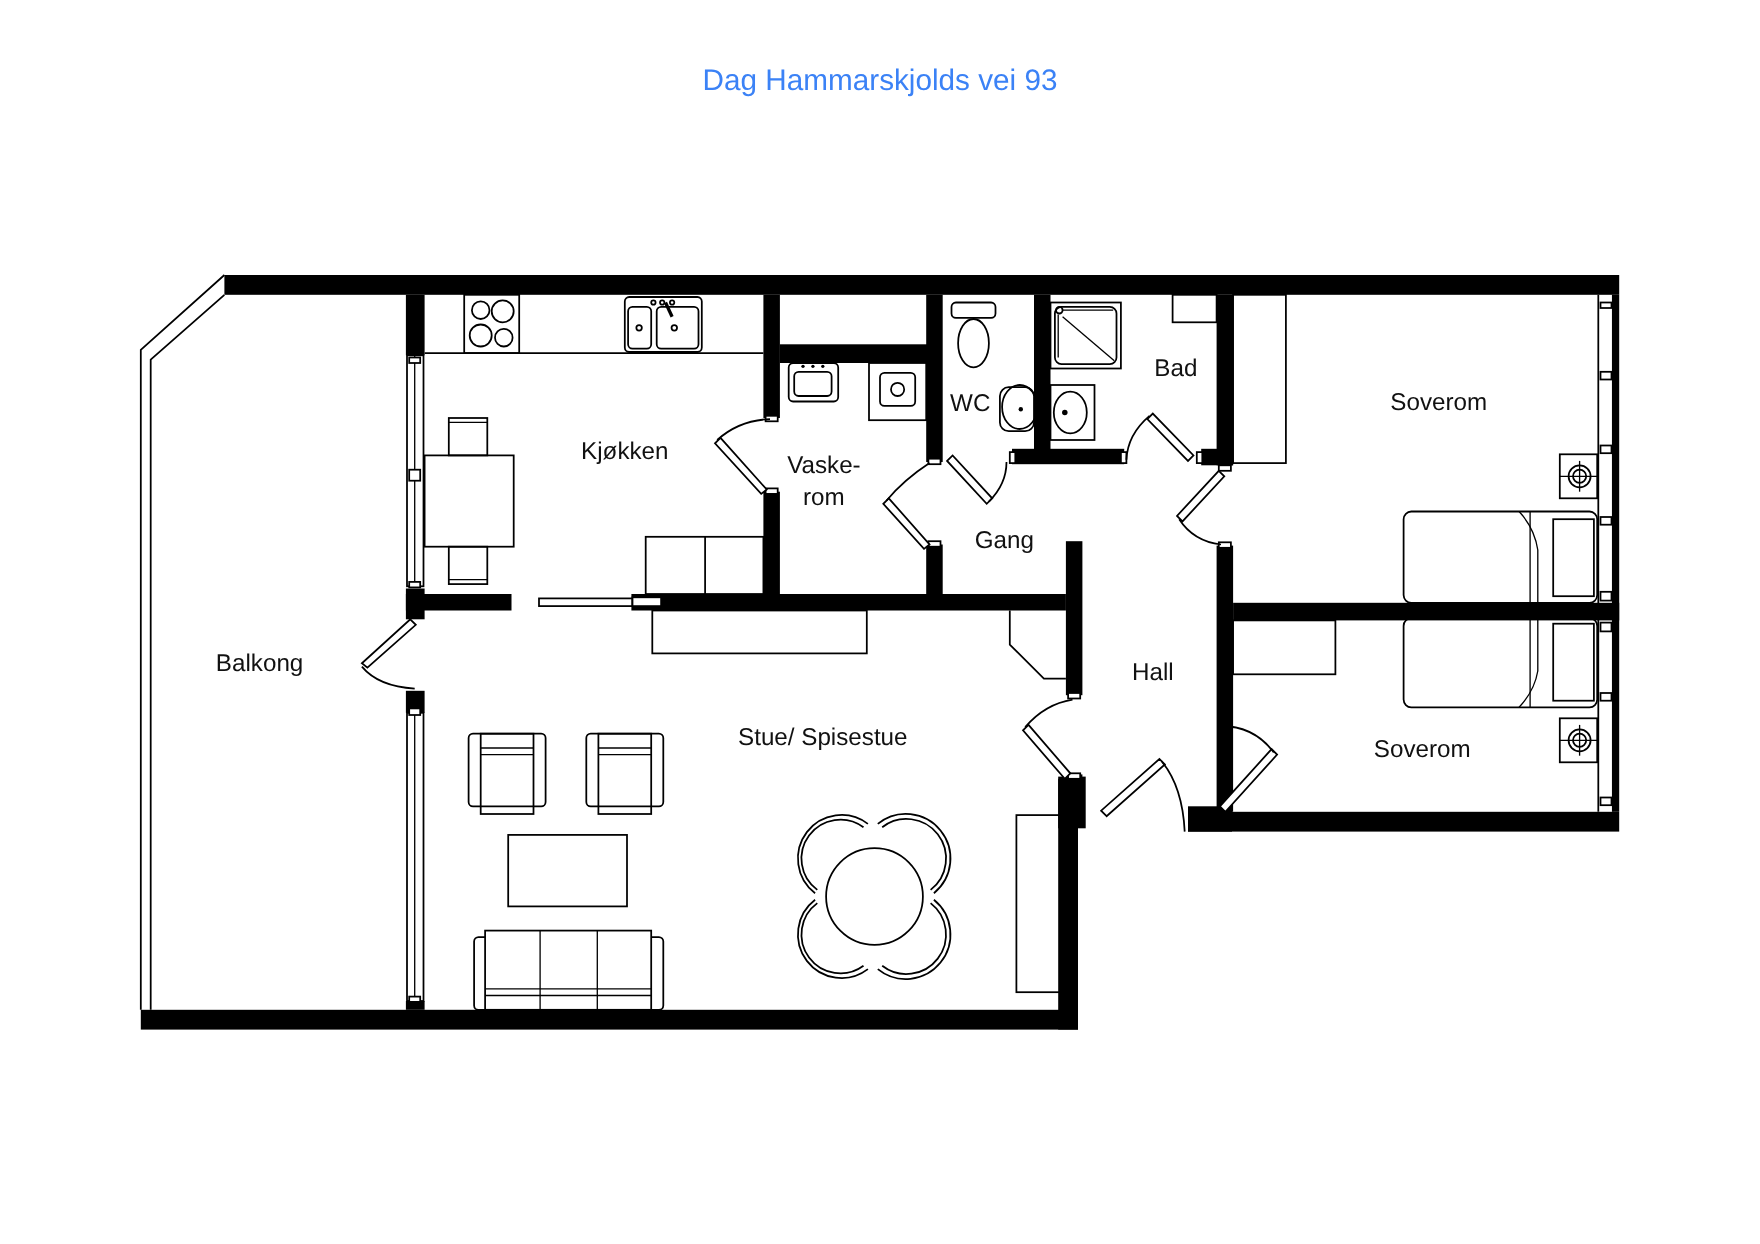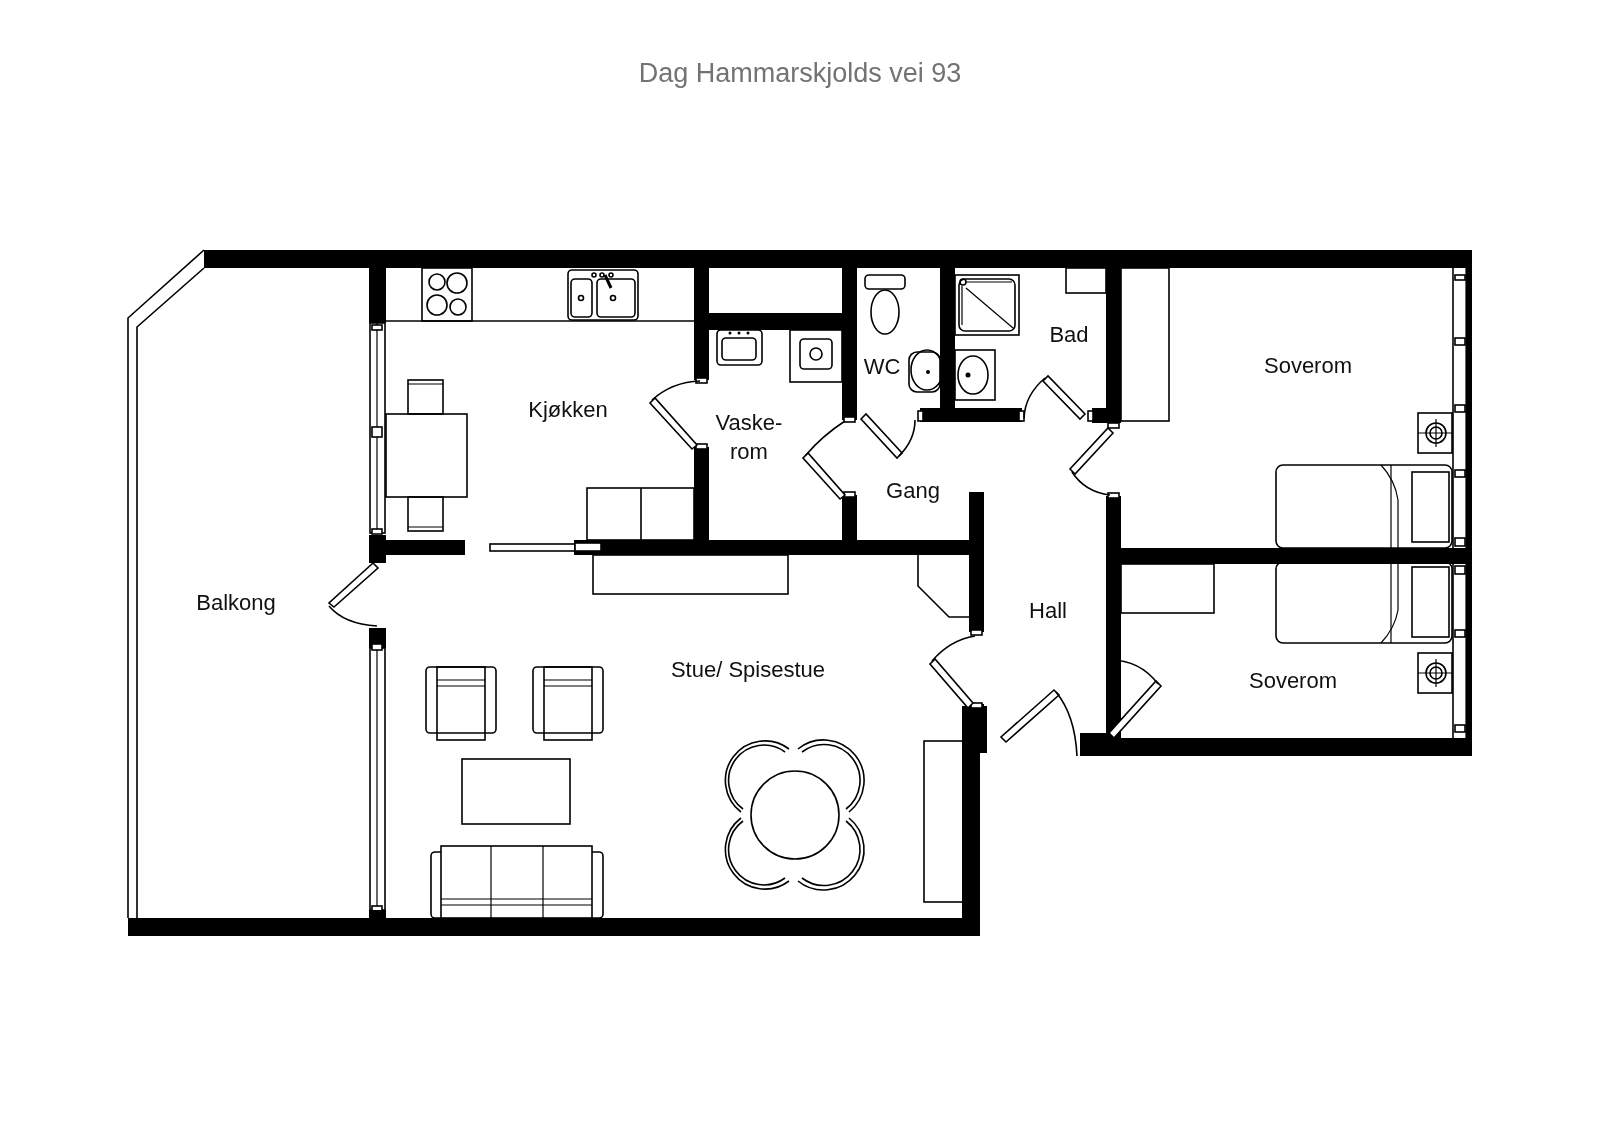--- a/index.html
+++ b/index.html
@@ -1,17 +1,17 @@
 <!DOCTYPE html>
 <html><head>
   <meta charset="utf-8">
   <style>
     html, body { margin: 0; padding: 0; background: #ffffff; }
     body { width: 1600px; height: 1131px; position: relative; overflow: hidden; font-family: "Liberation Sans", sans-serif; }
-    .title { position: absolute; left: 0; top: 58px; width: 1600px; text-align: center; font-size: 27px; color: #737373; font-family: "Liberation Sans", sans-serif; }
+    .title { position: absolute; left: 0; top: 58px; width: 1600px; text-align: center; font-size: 27px; color: #3b82f6; font-family: "Liberation Sans", sans-serif; }
     svg { position: absolute; left: 0; top: 0; }
     .wall { fill: #000; }
     .ln { fill: none; stroke: #000; stroke-width: 1.6; }
     .lnw { fill: #fff; stroke: #000; stroke-width: 1.6; }
     .thin { fill: none; stroke: #000; stroke-width: 1.2; }
     .label { font-family: "Liberation Sans", sans-serif; font-size: 22px; fill: #111; }
   </style>
 </head>
 <body>
 

